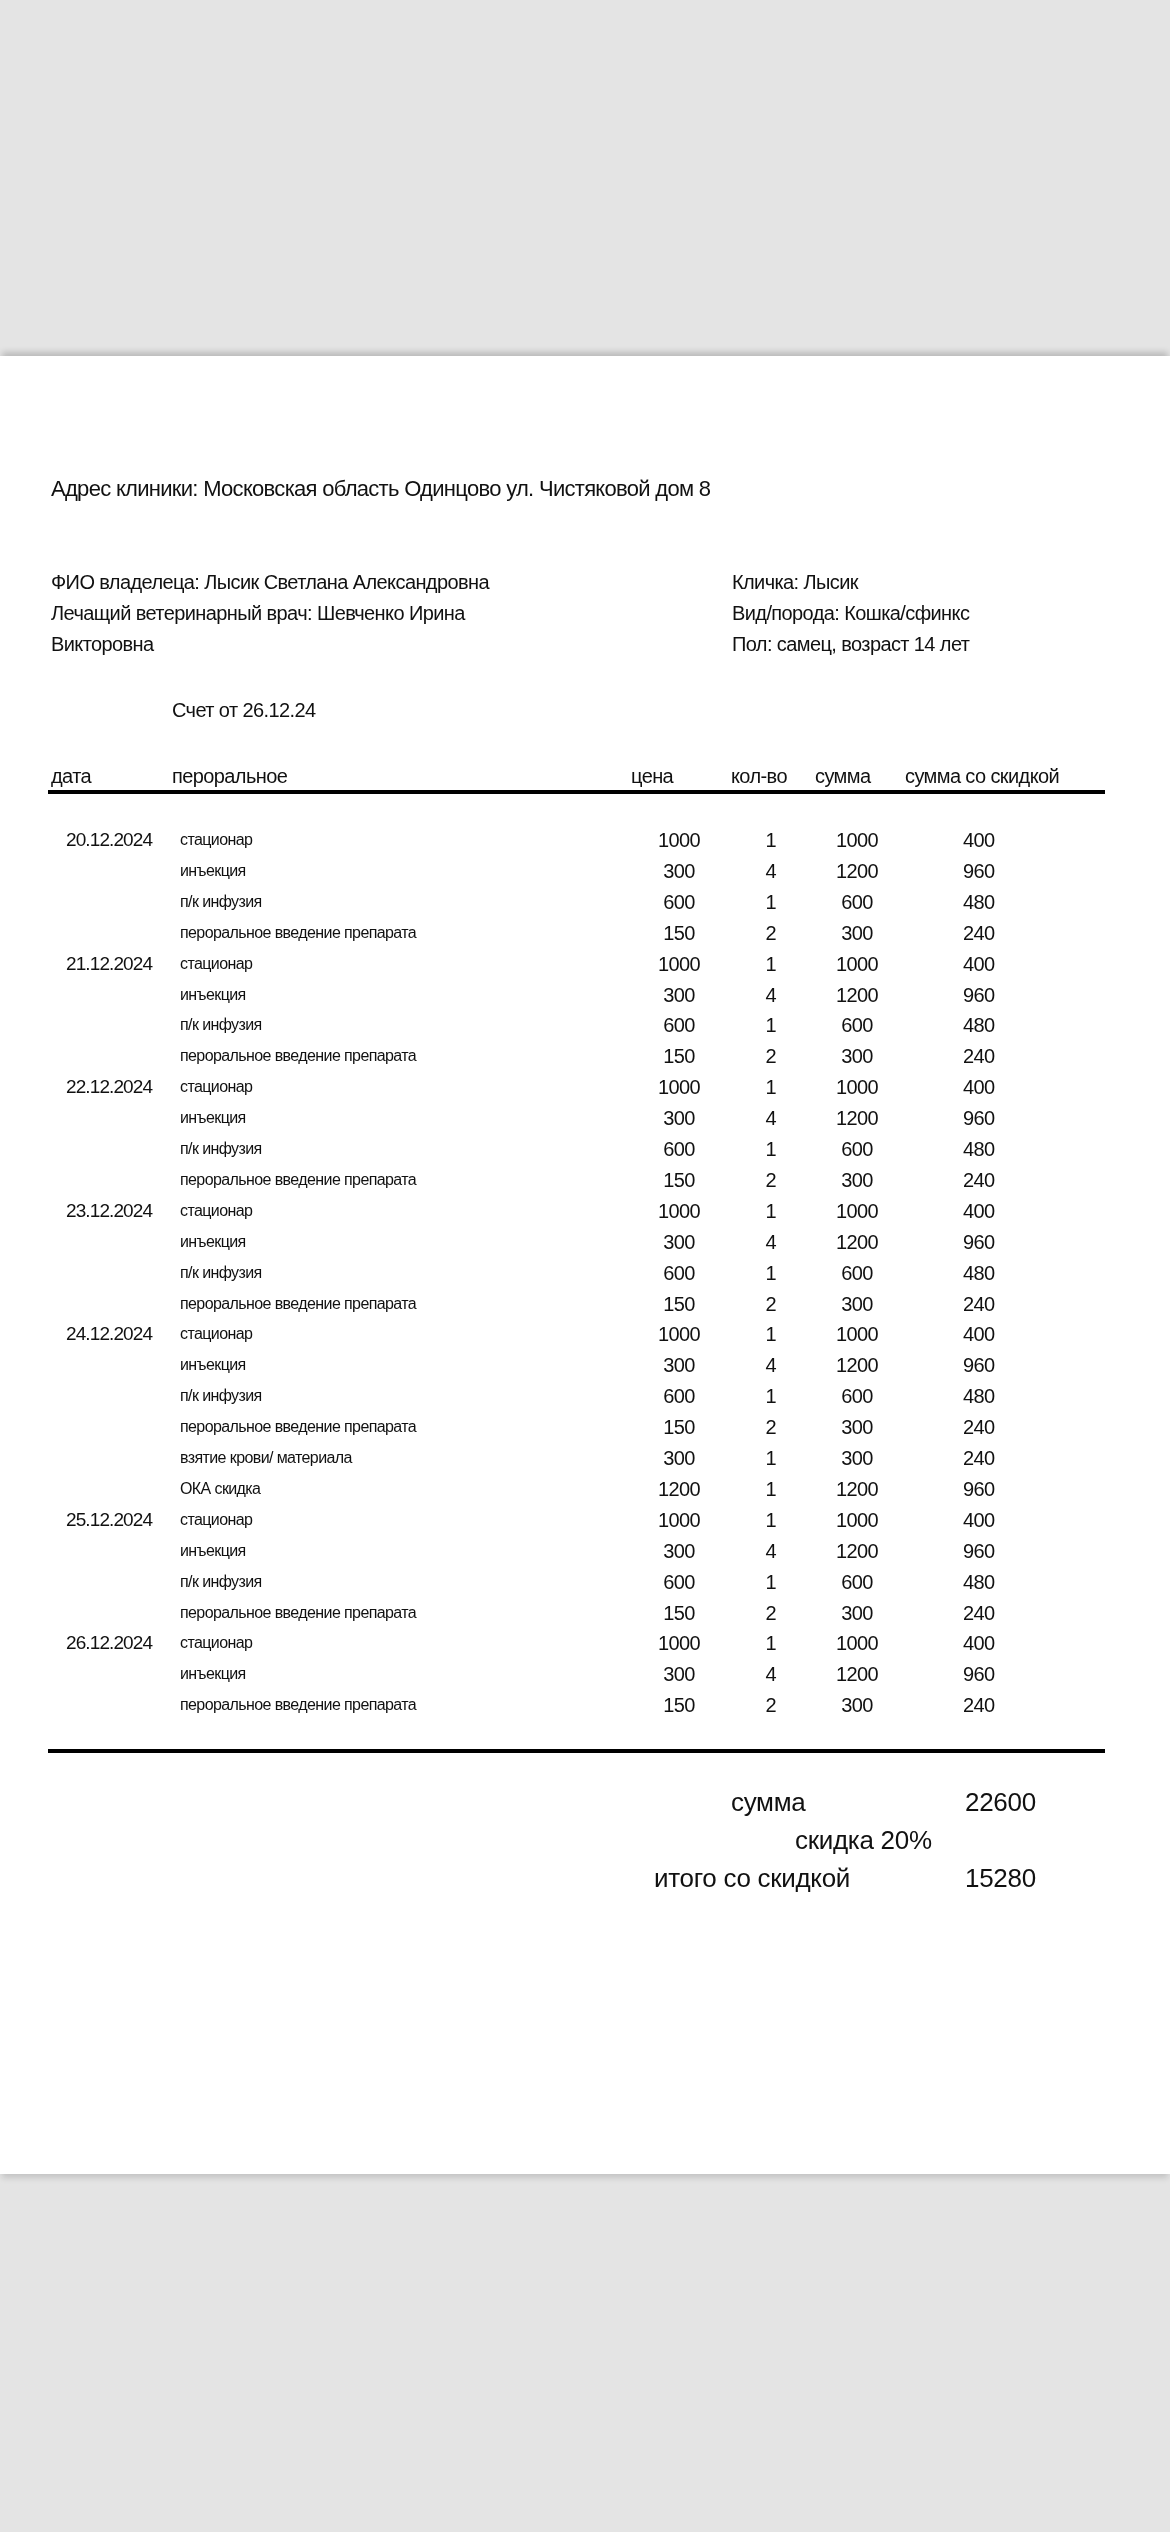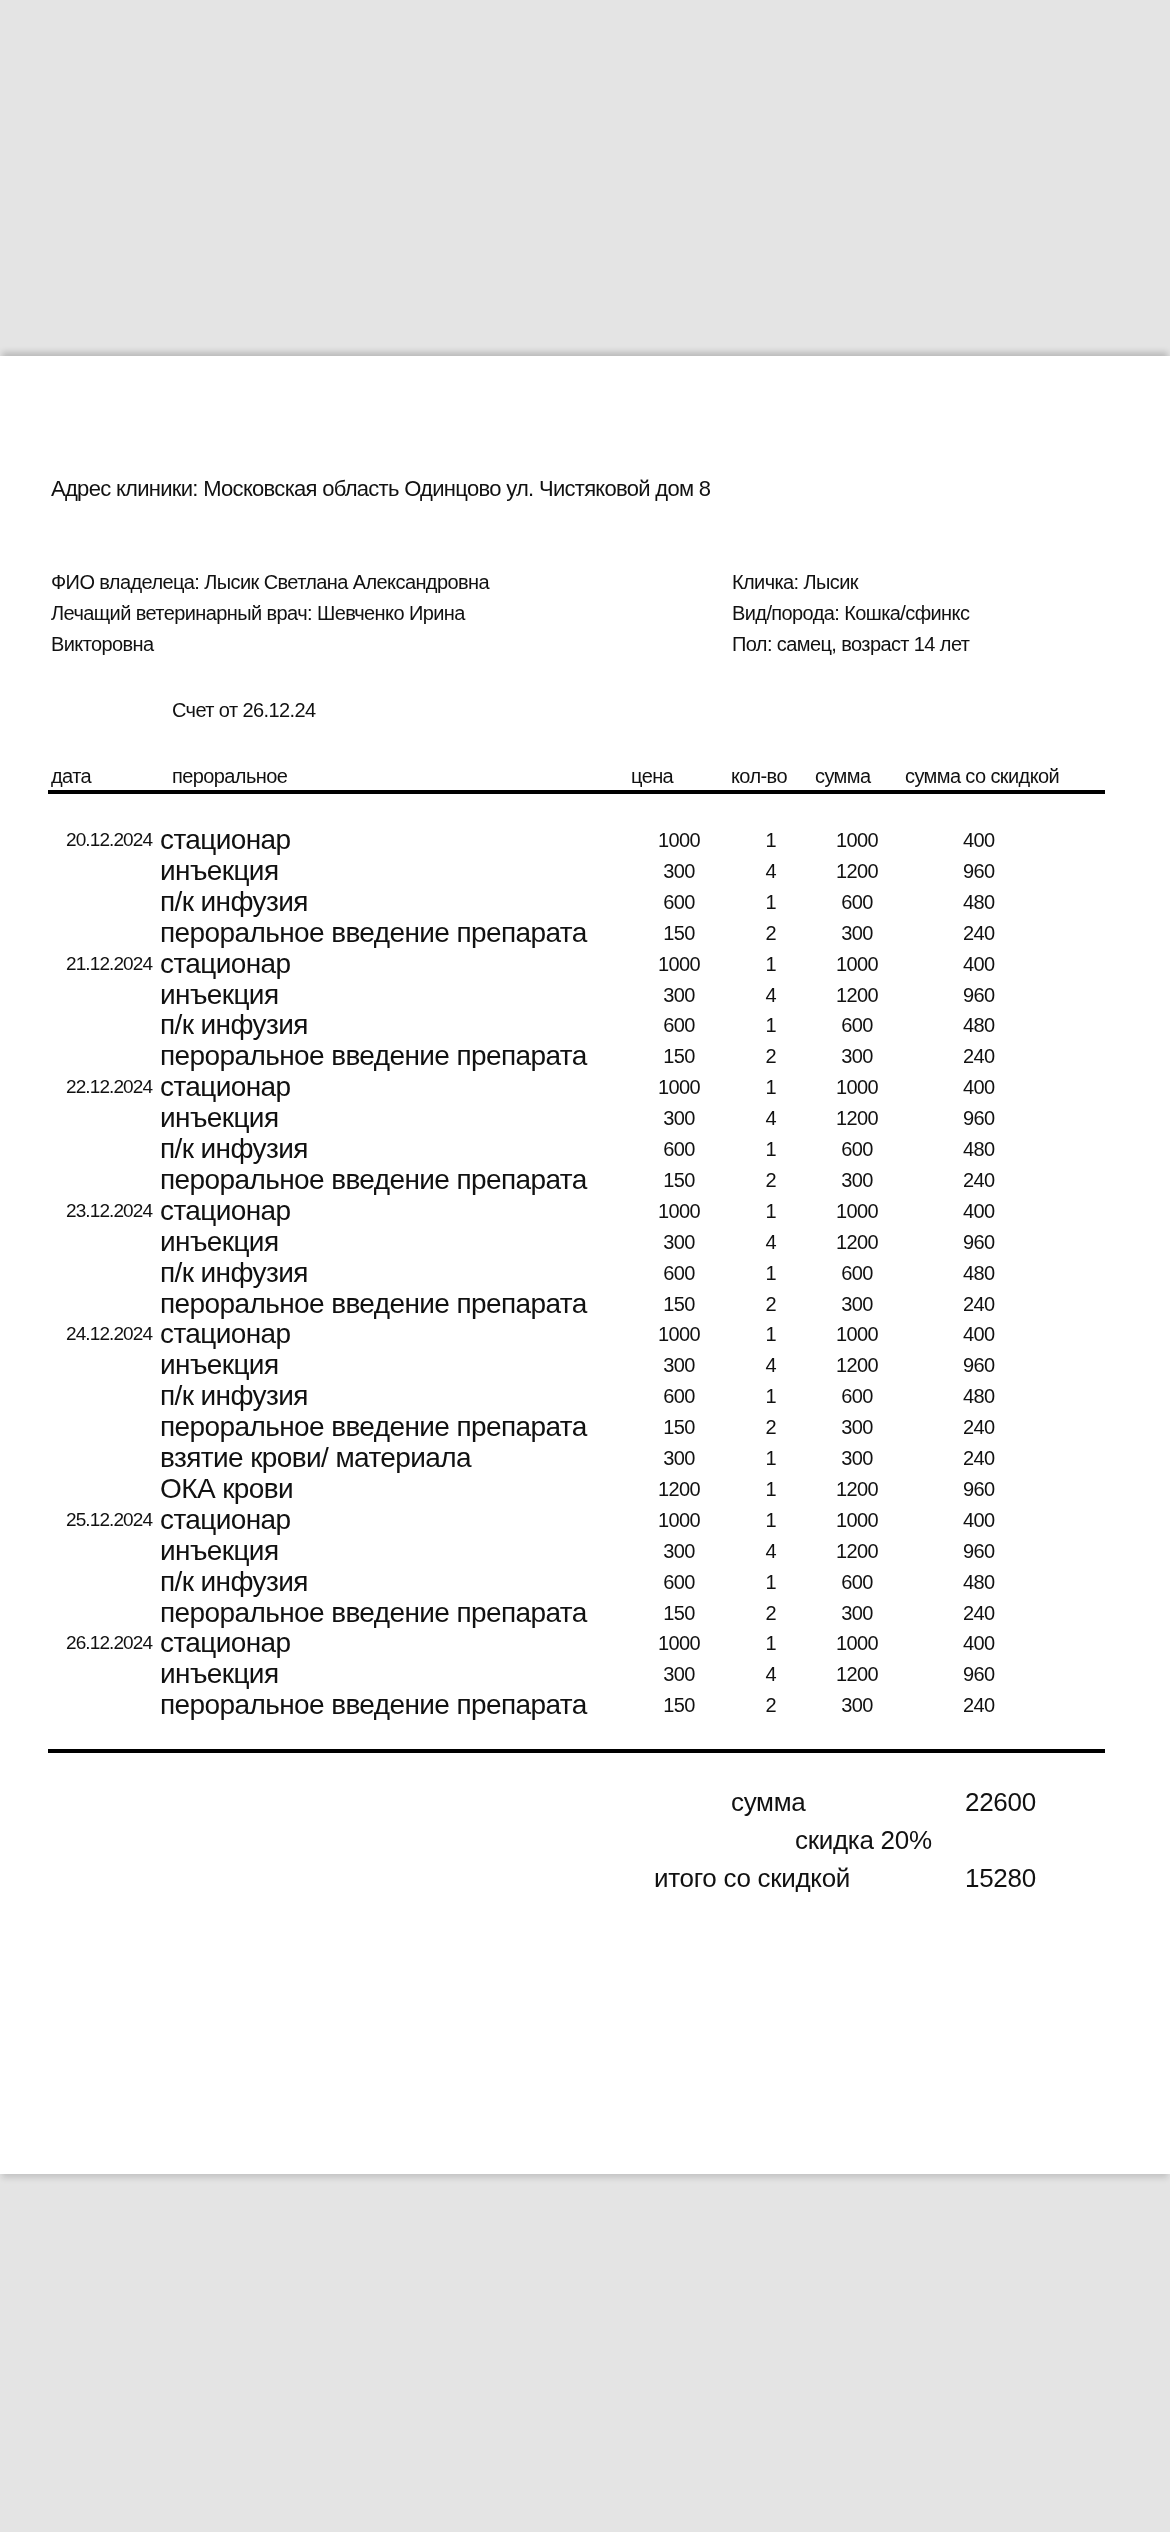--- a/index.html
+++ b/index.html
@@ -40,21 +40,21 @@
     height: 4px;
     background: #000;
   }
   .row {
     position: absolute;
     left: 0;
     width: 1118px;
     height: 31px;
   }
   .row .date { position: absolute; left: 66px; width: 100px; text-align: left; font-size: 19px; letter-spacing: -0.9px; line-height: 24px; }
-  .row .name { position: absolute; left: 160px; font-size: 28px; letter-spacing: -0.6px; line-height: 24px; white-space: nowrap; }
+  .row .name { position: absolute; left: 180px; font-size: 16px; letter-spacing: -0.6px; line-height: 24px; white-space: nowrap; }
   .row .price { position: absolute; left: 639px; width: 80px; text-align: center; font-size: 20px; letter-spacing: -0.6px; line-height: 24px; }
   .row .qty { position: absolute; left: 741px; width: 60px; text-align: center; font-size: 20px; line-height: 24px; }
   .row .sum { position: absolute; left: 817px; width: 80px; text-align: center; font-size: 20px; letter-spacing: -0.6px; line-height: 24px; }
   .row .dsum { position: absolute; left: 963px; width: 80px; font-size: 20px; letter-spacing: -0.6px; line-height: 24px; }
   .tot { position: absolute; font-size: 26px; line-height: 30px; white-space: nowrap; letter-spacing: -0.3px; }
 </style>
 </head>
 <body>
 
 <div class="page">
@@ -244,21 +244,21 @@
       <div class="row" style="top: 1090px;">
         <div class="date"></div>
         <div class="name">взятие крови/ материала</div>
         <div class="price">300</div>
         <div class="qty">1</div>
         <div class="sum">300</div>
         <div class="dsum">240</div>
       </div>
       <div class="row" style="top: 1120.9px;">
         <div class="date"></div>
-        <div class="name">ОКА крови</div>
+        <div class="name">ОКА скидка</div>
         <div class="price">1200</div>
         <div class="qty">1</div>
         <div class="sum">1200</div>
         <div class="dsum">960</div>
       </div>
       <div class="row" style="top: 1151.8px;">
         <div class="date">25.12.2024</div>
         <div class="name">стационар</div>
         <div class="price">1000</div>
         <div class="qty">1</div>

